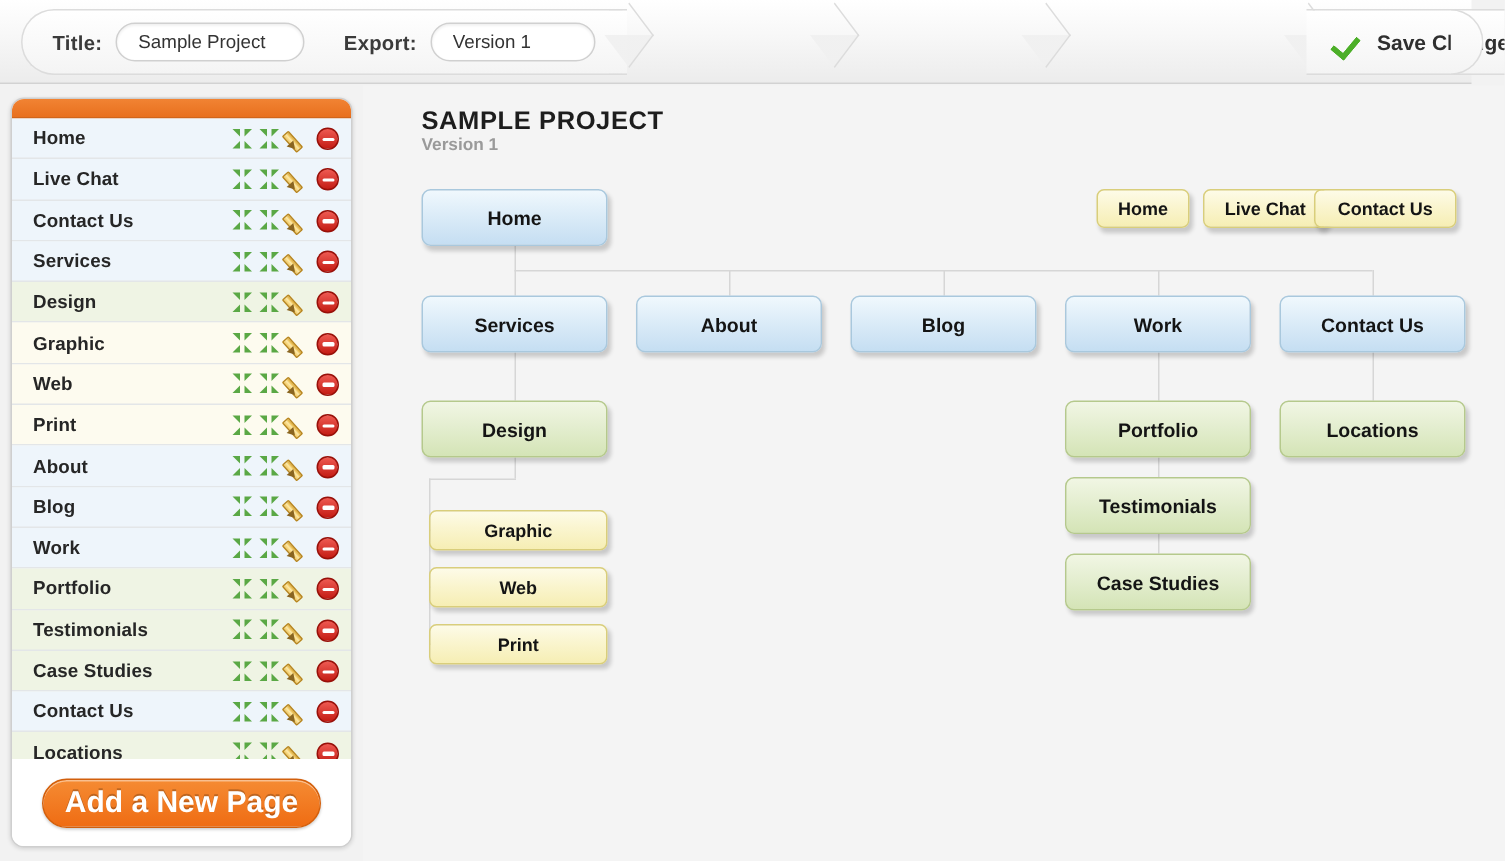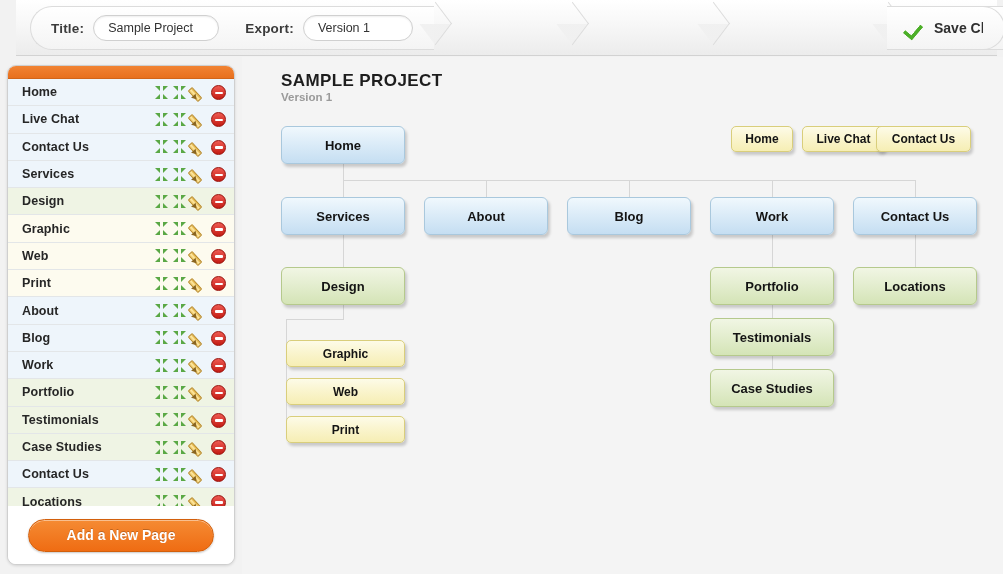--- a/index.html
+++ b/index.html
@@ -10,21 +10,20 @@
     -webkit-font-smoothing:antialiased;
   }
   #app{position:relative;width:1003px;height:574px;}
 
   
   .toolbar{
     position:absolute;left:0;top:0;width:981px;height:56px;
     background:linear-gradient(to bottom,#ffffff 0%,#f7f7f7 45%,#ececec 100%);
     border-bottom:1px solid #d2d2d2;
     box-sizing:border-box;
-    margin-left:16px;
   }
   .tb-inner{position:absolute;left:0;top:6px;height:44px;width:1003px;}
   .tb-left{
     position:absolute;left:14px;top:0;height:44px;
     display:flex;align-items:center;
     padding:0 18px 0 20px;
     border:1px solid #dcdcdc;border-right:none;
     border-radius:22px 0 0 22px;
     background:linear-gradient(to bottom,#ffffff,#f4f4f4);
     box-sizing:border-box;
@@ -156,21 +155,21 @@
 
   .sb-foot{
     position:absolute;left:0;right:0;bottom:0;height:58px;
     background:#ffffff;display:flex;align-items:center;justify-content:center;
   }
   .add-btn{
     width:186px;height:33px;border-radius:17px;
     background:linear-gradient(to bottom,#f58b33,#ef6c13);
     border:1px solid #d25f0c;
     box-shadow:inset 0 1px 0 rgba(255,255,255,.45),0 1px 2px rgba(0,0,0,.22);
-    color:#fff;font-size:14px;font-weight:bold;
+    color:#fff;font-size:20px;font-weight:bold;
     display:flex;align-items:center;justify-content:center;
     text-shadow:0 -1px 0 rgba(0,0,0,.22);
     cursor:pointer;box-sizing:border-box;
   }
 
   
   .canvas{
     position:absolute;left:242px;top:57px;width:761px;height:517px;
     background:#f4f4f4;overflow:hidden;
   }

